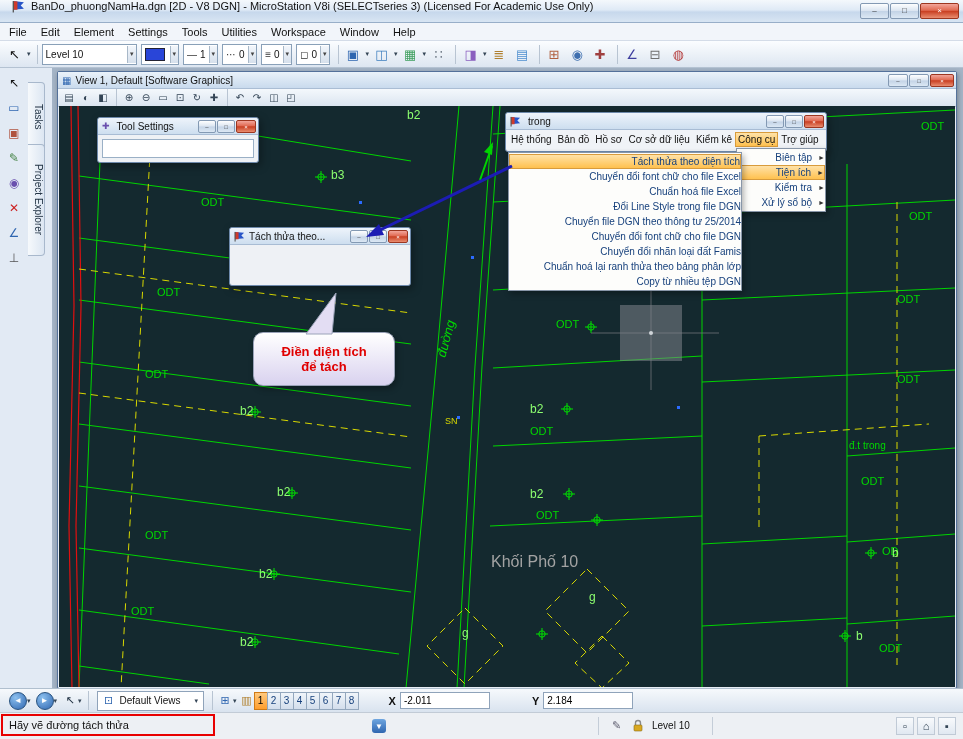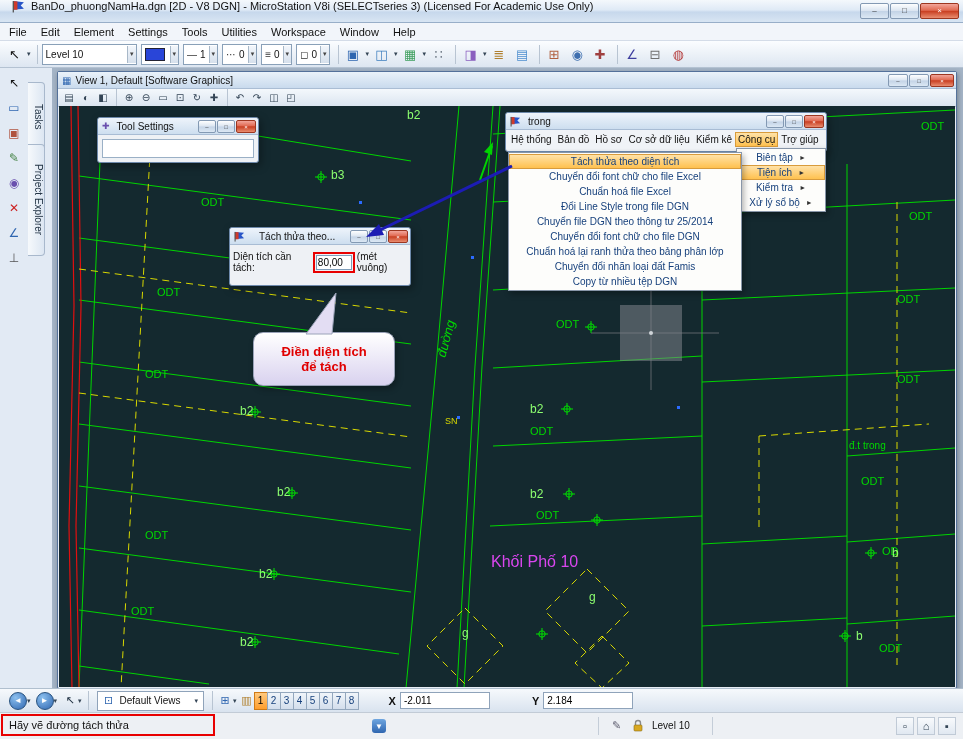--- a/index.html
+++ b/index.html
@@ -52,21 +52,21 @@
   .vtitle .wbtn.close{width:22px}
   .vtoolbar{height:17px;display:flex;align-items:center;background:linear-gradient(#f4f8fc,#dbe5f0);
     border-bottom:1px solid #b8c6d6;padding-left:3px}
   .vicon{width:16px;height:14px;display:inline-flex;align-items:center;justify-content:center;
     font-size:10px;color:#345;margin-right:1px}
   .canvas{position:absolute;left:1px;top:34px;width:896px;height:581px;background:#14292f;overflow:hidden}
   #map-labels span{position:absolute;white-space:nowrap}
   .odt{color:#00d800;font-size:11px}
   .odt-sm{color:#00d800;font-size:10px}
   .lbl{color:#8dff70;font-size:12px}
-  .big{color:#d946ef;font-size:16px}
+  .big{color:#a3a3a3;font-size:16px}
   .sn{color:#d8d800;font-size:9px}
   .road{color:#00dc00;font-size:13px;font-style:italic}
   
   .float{position:absolute;background:#eef1f5;border:1px solid #6d89ab;border-radius:3px;
     box-shadow:2px 3px 8px rgba(0,0,0,.35)}
   .ftitle{height:16px;display:flex;align-items:center;padding-left:4px;font-size:10px;
     background:linear-gradient(#eef4fb,#cddeef);border-bottom:1px solid #a8bcd4;
     border-radius:3px 3px 0 0;position:relative}
   .ftitle .winbtns{top:2px;right:2px}
   .ftitle .wbtn{width:16px;height:11px;font-size:6px}
@@ -74,22 +74,22 @@
   .ftitle .ficon{margin-right:4px;display:flex}
   #tool-settings{left:97px;top:117px;width:160px;height:44px;z-index:40}
   #tool-settings .ts-body{margin:4px;height:17px;background:#fff;border:1px solid #9ab0c6}
   #gcadas{left:505px;top:112px;width:320px;height:38px;z-index:45}
   .gmenubar{display:flex;height:19px;align-items:center;background:#f0f3f7;padding-left:2px}
   .gmenu-item{font-size:10px;padding:2px 3px;white-space:nowrap}
   .gmenu-item.active{background:linear-gradient(#ffe2a8,#ffc14f);border:1px solid #d89b3c;padding:1px 2px}
   .popup{position:absolute;background:#fdfdfb;border:1px solid #8896a8;box-shadow:2px 3px 6px rgba(0,0,0,.3)}
   #gcadas-dropdown{left:736px;top:148px;width:88px;z-index:50;padding:1px 0}
   #gcadas-submenu{left:508px;top:152px;width:232px;z-index:55;padding:1px 0}
-  .pitem{display:flex;align-items:center;height:15px;padding:0 24px;font-size:10px;color:#16407c;
-    justify-content:center;white-space:nowrap}
+  .pitem{display:flex;align-items:center;height:15px;padding:0 0;font-size:10px;color:#16407c;
+    justify-content:flex-end;white-space:nowrap}
   .pitem.active{background:linear-gradient(#ffe2a8,#ffc14f);border:1px solid #d89b3c;height:13px}
   .sub-arrow{font-size:7px;color:#333;margin-left:6px}
   #tach-dialog{left:229px;top:227px;width:180px;height:57px;z-index:48}
   .dlg-body{display:flex;align-items:center;padding:6px 3px;font-size:10px}
   .dlg-input{width:32px;height:13px;border:1px solid #7f9db9;font-size:10px;padding:0 1px;
     font-family:"Liberation Sans","DejaVu Sans",sans-serif}
   .red-outline{border:2px solid #e80000;padding:1px;display:inline-flex;margin:0 2px}
   
   #callout{position:absolute;left:253px;top:332px;width:140px;height:52px;
     background:linear-gradient(#ffffff,#d9d2ef);border:1px solid #9aa2b8;border-radius:10px;z-index:75;
@@ -457,52 +457,45 @@
     <div class="pitem">
       <span class="plabel">Đổi Line Style trong file DGN</span>
     </div>
     <div class="pitem">
       <span class="plabel">Chuyển file DGN theo thông tư 25/2014</span>
     </div>
     <div class="pitem">
       <span class="plabel">Chuyển đổi font chữ cho file DGN</span>
     </div>
     <div class="pitem">
+      <span class="plabel">Chuyển đổi nhãn loại đất Famis</span>
+    </div>
+    <div class="pitem">
       <span class="plabel">Chuẩn hoá lại ranh thửa theo bảng phân lớp</span>
-    </div>
-    <div class="pitem">
-      <span class="plabel">Chuyển đổi nhãn loại đất Famis</span>
     </div>
     <div class="pitem">
       <span class="plabel">Copy từ nhiều tệp DGN</span>
     </div>
   </div>
 
 <div class="float" id="tach-dialog">
   <div class="ftitle">
     <span class="ficon">
       <svg width="11" height="11" viewBox="0 0 12 12">
           <polygon points="1,1 11,2 8,5 11,8 1,9" fill="#2855c8"></polygon>
           <polygon points="1,1 5,1.4 5,9 1,9" fill="#d03a2a"></polygon>
           <rect x="0.6" y="1" width="1.2" height="10.5" fill="#555"></rect>
         </svg>
     </span>
-    <span style="margin-left:10px">Tách thửa theo...</span>
+    <span style="margin-left:0">Tách thửa theo...</span>
     <span class="winbtns">
         <span class="wbtn">–</span>
         <span class="wbtn">□</span>
         <span class="wbtn close">×</span>
       </span>
-  </div>
-  <div class="dlg-body">
-    <span>Diện tích cần tách:</span>
-    <span class="red-outline">
-      <input class="dlg-input" value="80,00" style="">
-    </span>
-    <span>(mét vuông)</span>
   </div>
 </div>
 
 <div id="callout">
   <span>Điền diện tích</span>
   <span>để tách</span>
 </div>
 
 <svg id="overlay">
   <polygon points="306,334 332,334 336,293" fill="#e3ddf3" stroke="#9aa2b8" stroke-width="1"></polygon>

